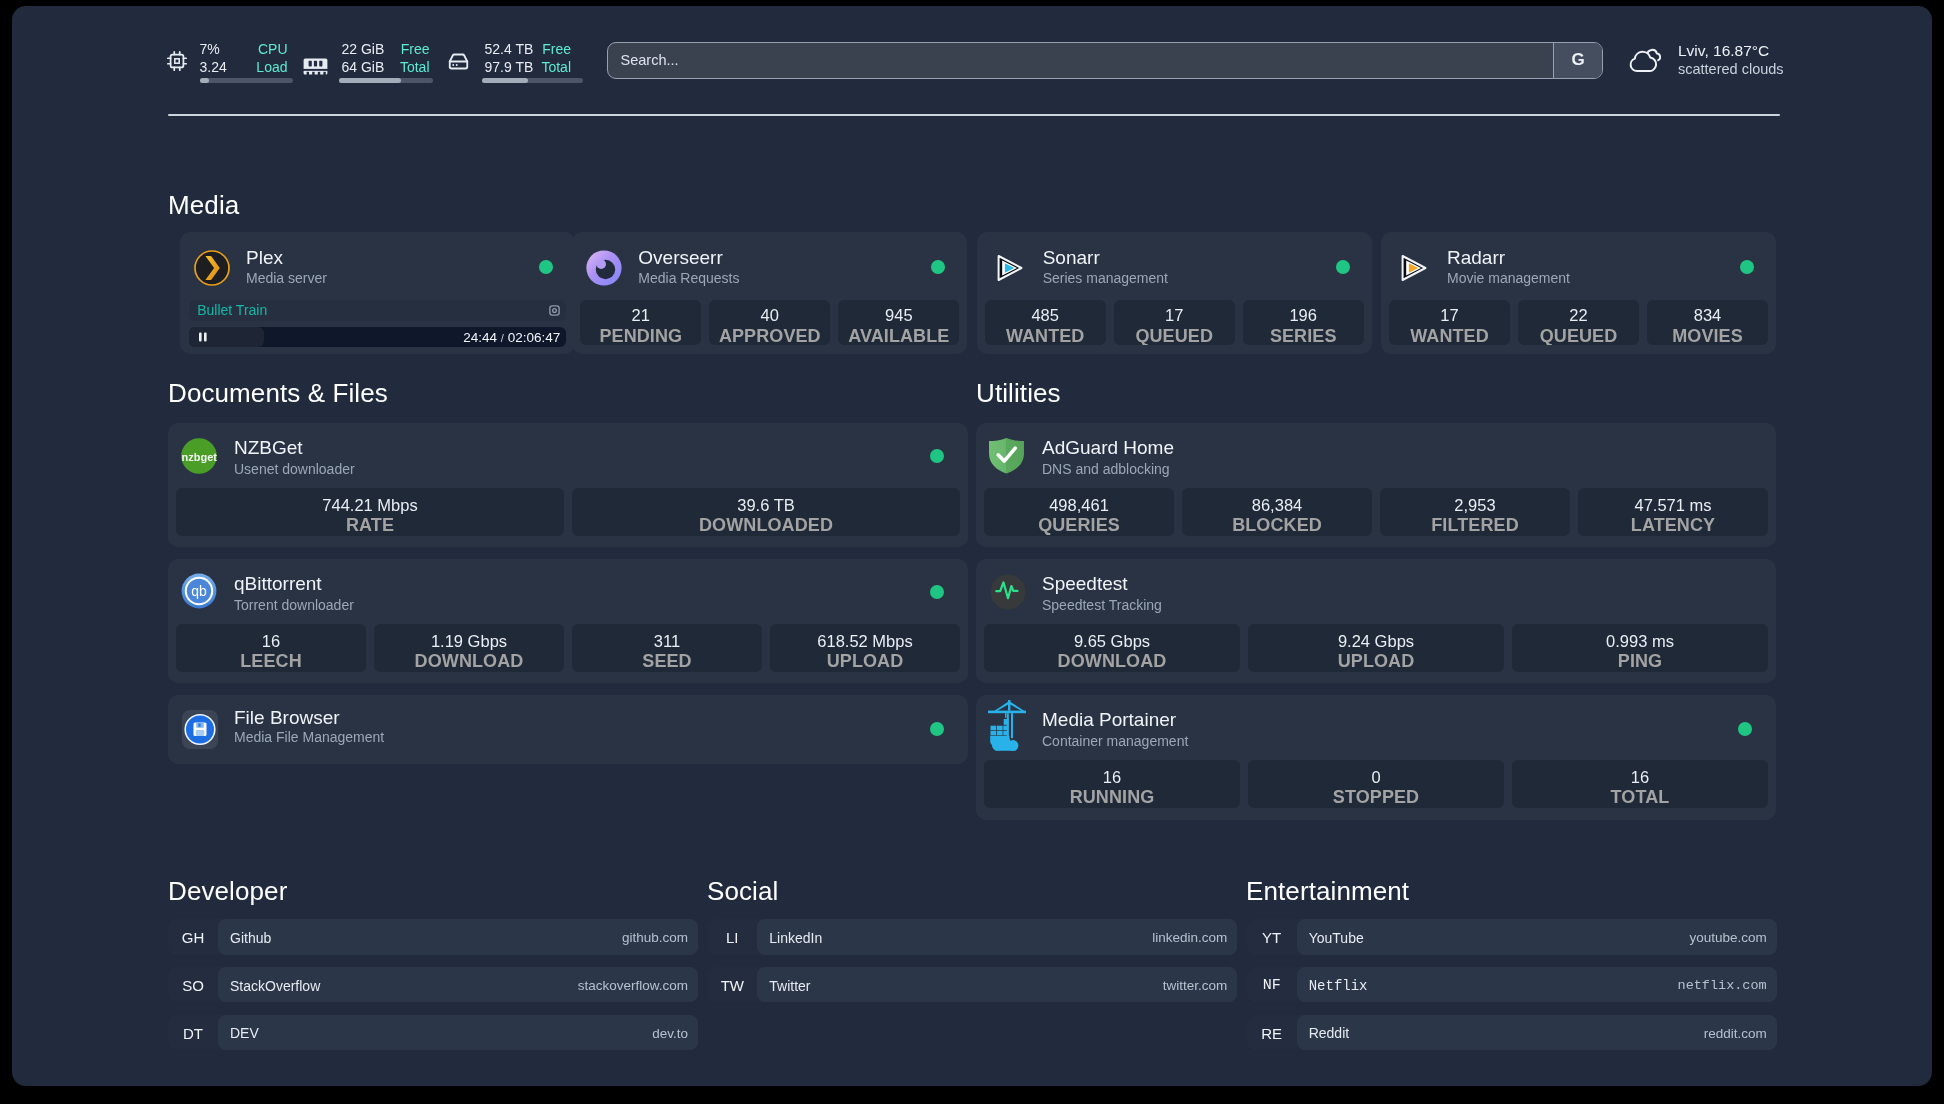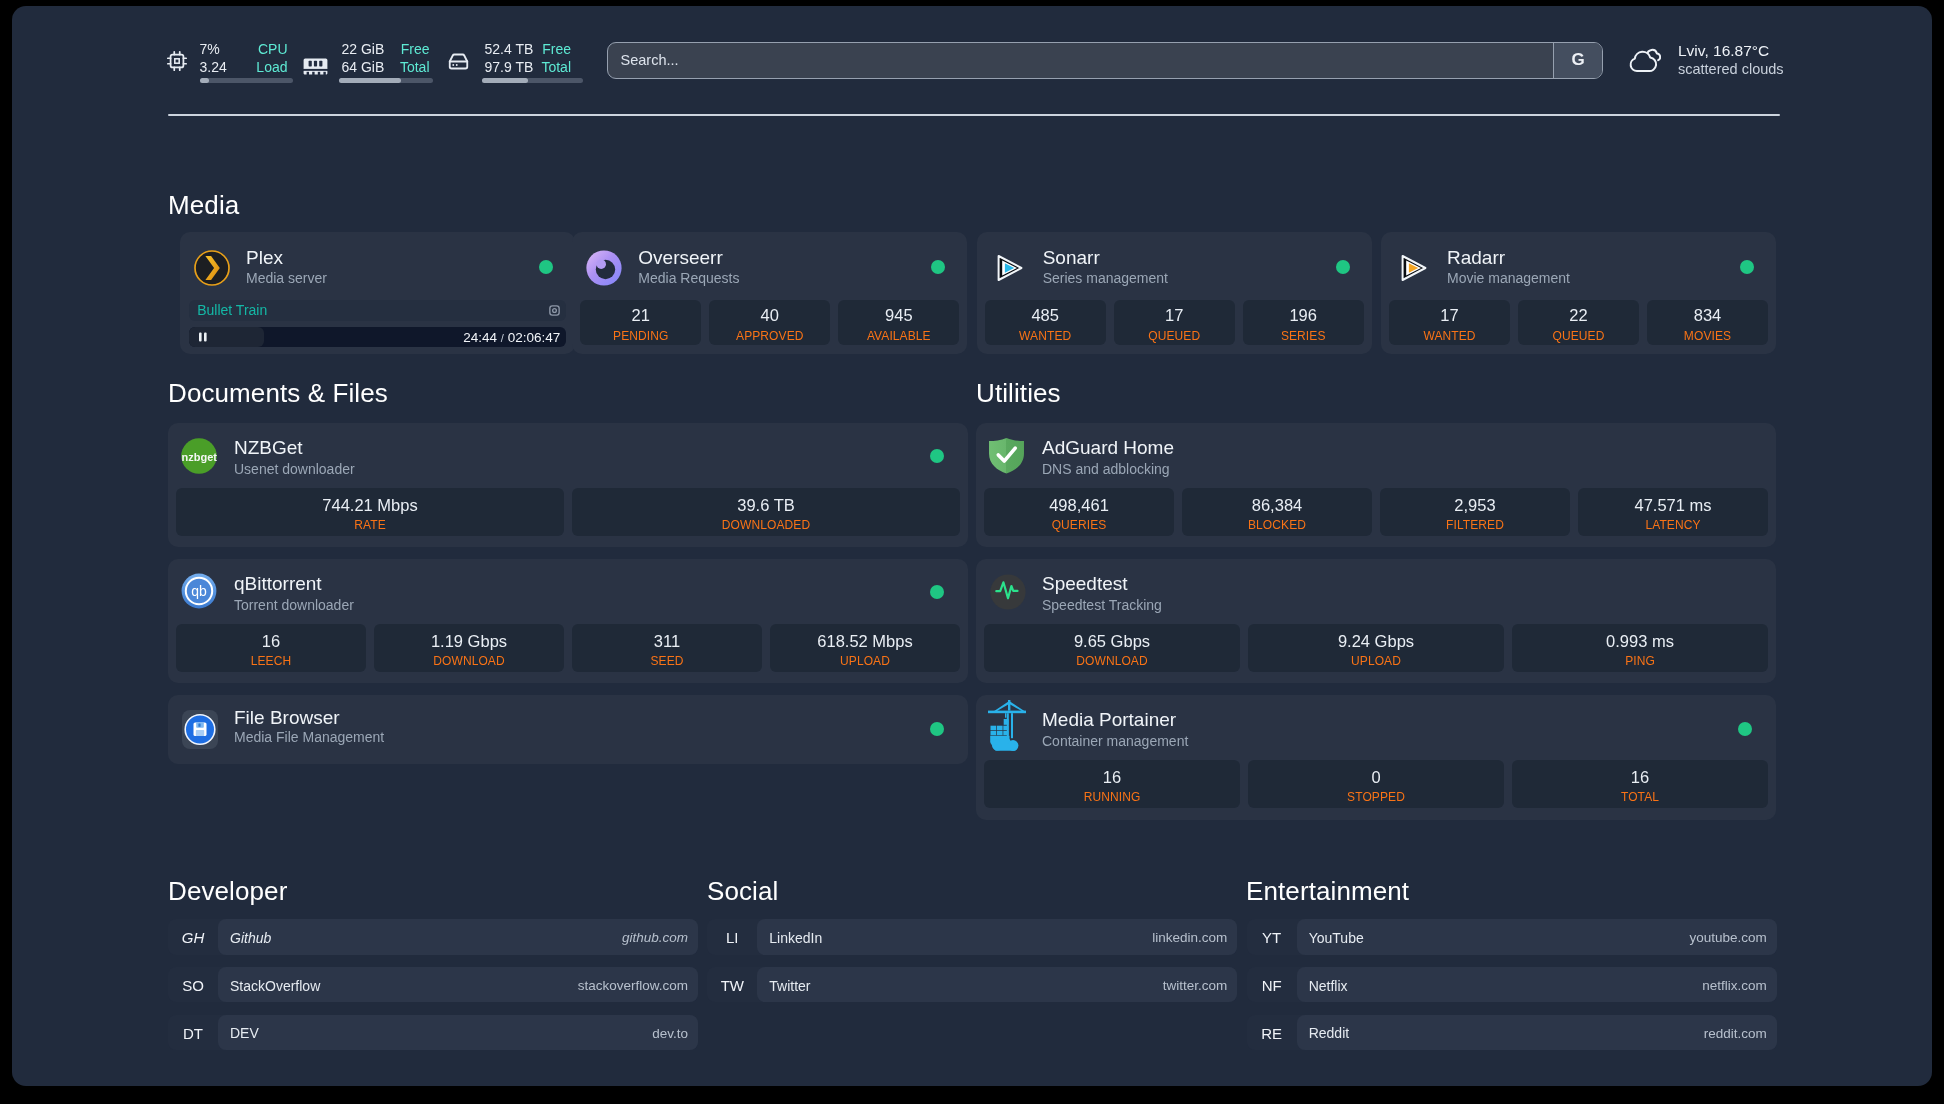--- a/index.html
+++ b/index.html
@@ -32,21 +32,21 @@
   .sub { position:absolute; left:66px; top:37px; font-size:14px; line-height:18px; color:#9ba7b6; }
   .dot { position:absolute; width:14px; height:14px; border-radius:50%; background:#1fc683; top:28px; right:22px;}
   .stats { position:absolute; left:8px; right:8px; display:flex; gap:8px; }
   .stats.m { top:68px; height:44.5px; }
   .stats.w { top:65.5px; height:47.7px; }
   .tile { flex:1; background:#1f2937; border-radius:6px; text-align:center; overflow:hidden;}
   .stats.m .tile { padding-top:5px; }
   .stats.w .tile { padding-top:7px; }
   .stats.w .lab { margin-top:2.5px; }
   .num { font-size:16.5px; line-height:21px; color:#e9eef4; }
-  .lab { font-size:12px; line-height:13px; color:#f97316; font-weight:normal; letter-spacing:0.1px; margin-top:4px;}
+  .lab { font-size:18px; line-height:13px; color:#a3a3a3; font-weight:bold; letter-spacing:0.1px; margin-top:4px;}
 
   
   .np { position:absolute; left:9.2px; top:67.7px; width:377px; }
   .np .r1 { position:relative; height:21px; background:#252f40; border-radius:6px; }
   .np .r1 .t { position:absolute; left:8px; top:2.5px; font-size:14px; color:#14b8a6; }
   .np .r2 { position:relative; height:20px; margin-top:6px; background:#0f172a; border-radius:6px; }
   .np .fill { position:absolute; left:0; top:0; height:100%; width:74.5px; background:#1e2635; border-radius:6px; }
   .np .time { position:absolute; right:6px; top:3px; font-size:13.5px; color:#f2f5f9; font-weight:500;}
 
   
@@ -400,21 +400,21 @@
         </div>
       <div class="tile">
           <div class="num">16</div>
           <div class="lab">TOTAL</div>
         </div>
     </div>
   </div>
   <div class="heading" style="left:156px; top:872px;">Developer</div>
   <div class="heading" style="left:695px; top:872px;">Social</div>
   <div class="heading" style="left:1234px; top:872px;">Entertainment</div>
-  <div class="bm" style="left:156px; top:913.3px;font-style:italic;">
+  <div class="bm" style="left:156px; top:913.3px;">
       <span class="ab">GH</span>
       <span class="inner">
         <span class="nm">Github</span>
         <span class="dm">github.com</span>
       </span>
     </div>
   <div class="bm" style="left:156px; top:961px;">
       <span class="ab">SO</span>
       <span class="inner">
         <span class="nm">StackOverflow</span>
@@ -442,21 +442,21 @@
         <span class="dm">twitter.com</span>
       </span>
     </div>
   <div class="bm" style="left:1234.7px; top:913.3px;">
       <span class="ab">YT</span>
       <span class="inner">
         <span class="nm">YouTube</span>
         <span class="dm">youtube.com</span>
       </span>
     </div>
-  <div class="bm" style="left:1234.7px; top:961px;">
+  <div class="bm" style="left:1234.7px; top:961px;font-family:Liberation Mono, monospace;">
       <span class="ab">NF</span>
       <span class="inner">
         <span class="nm">Netflix</span>
         <span class="dm">netflix.com</span>
       </span>
     </div>
   <div class="bm" style="left:1234.7px; top:1008.9px;">
       <span class="ab">RE</span>
       <span class="inner">
         <span class="nm">Reddit</span>

